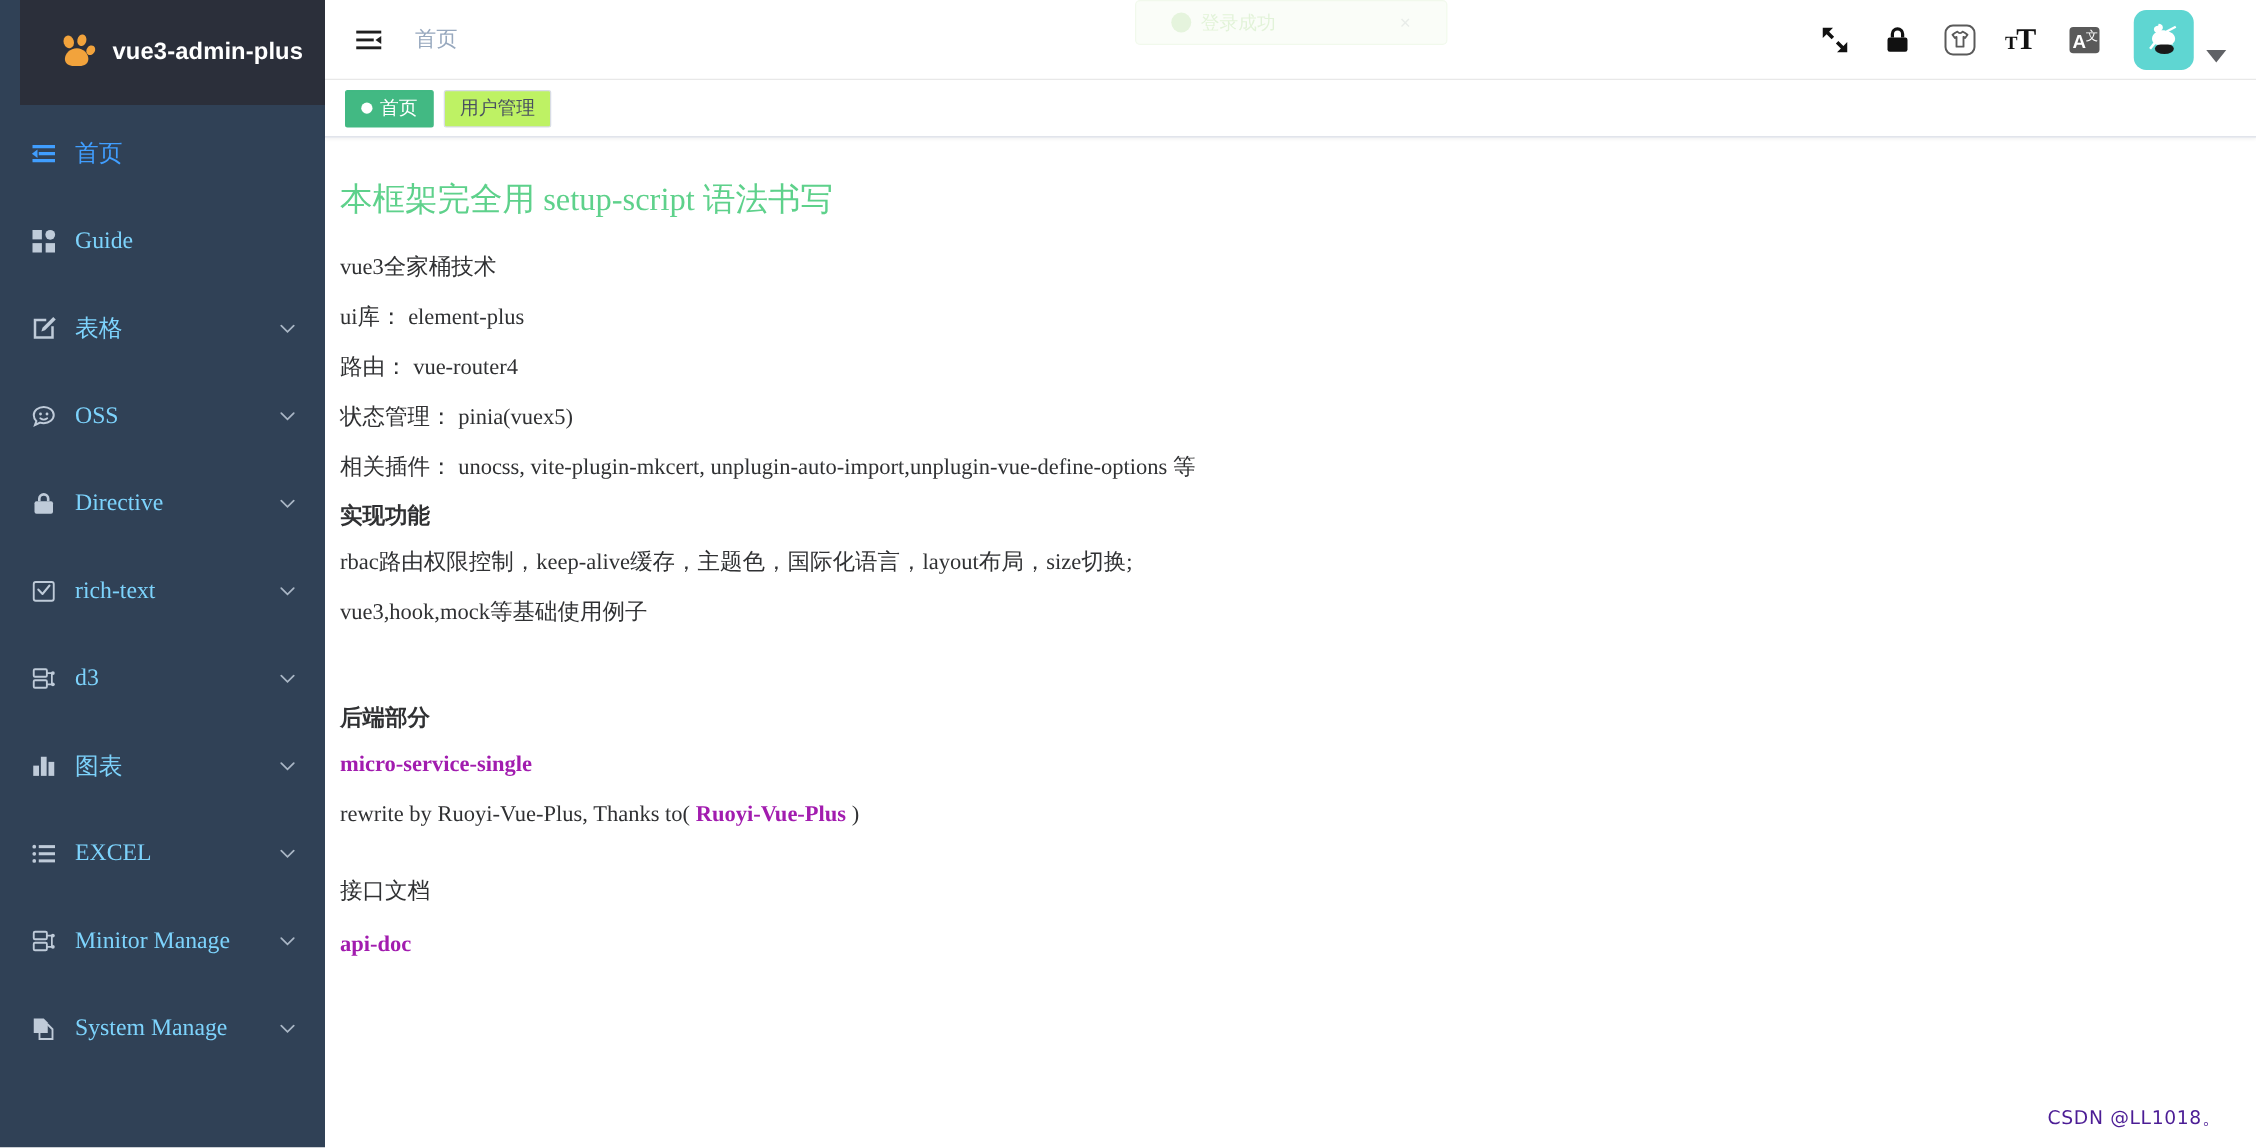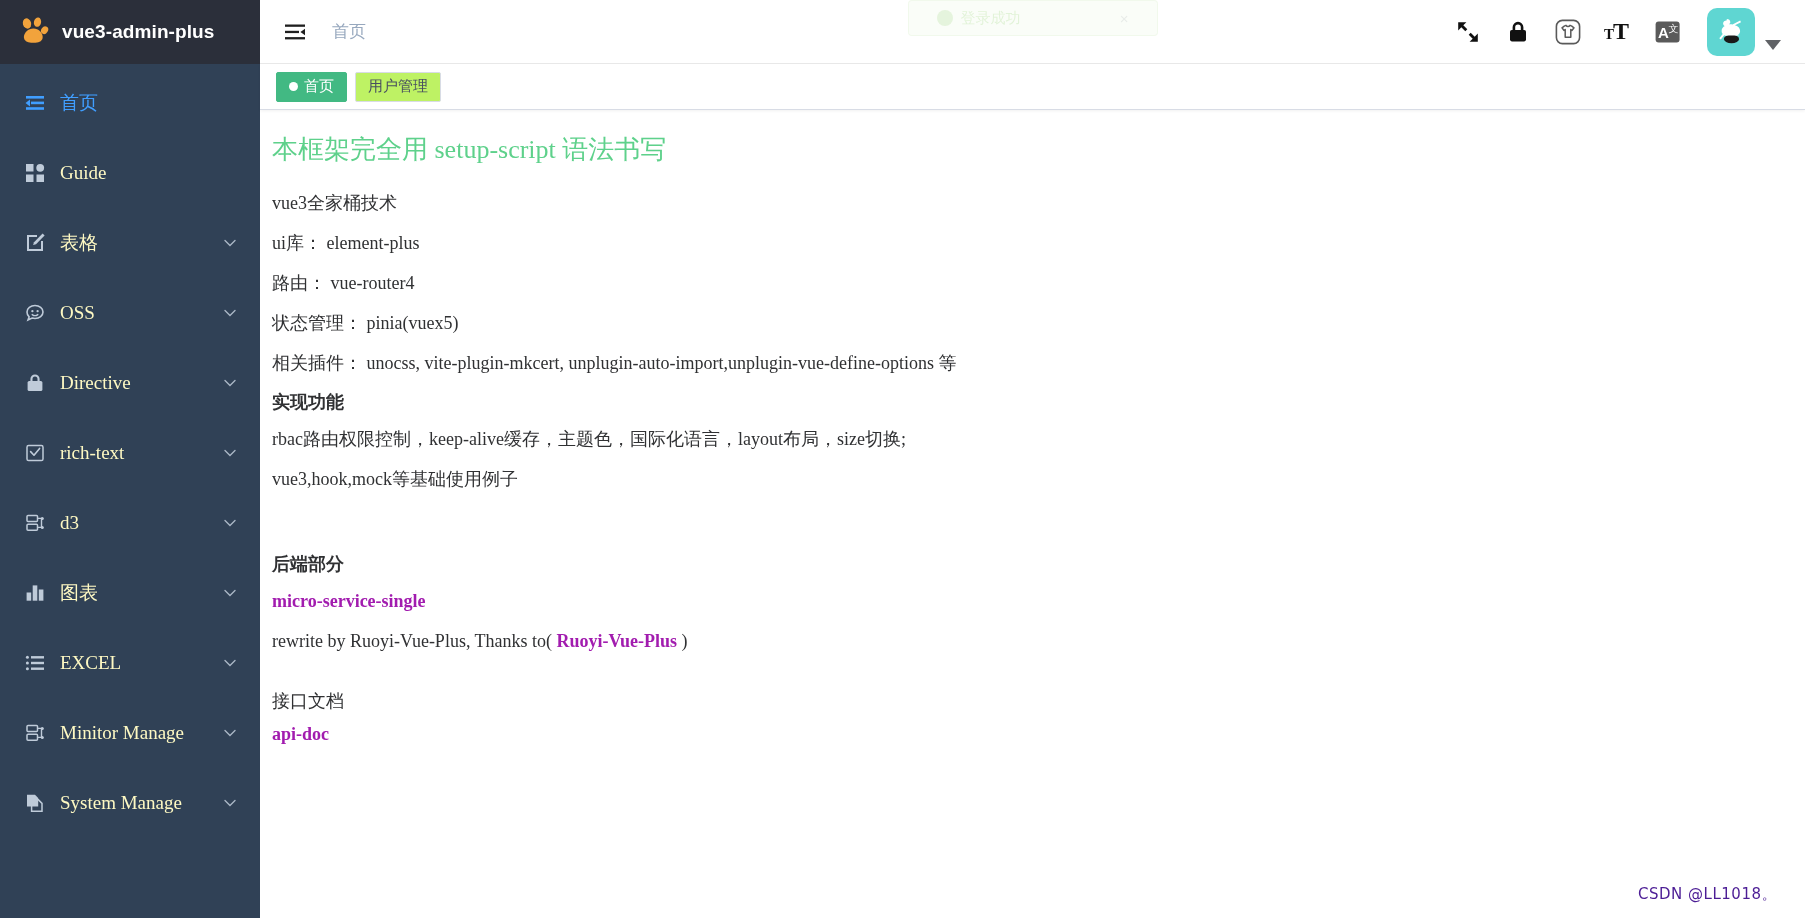--- a/index.html
+++ b/index.html
@@ -13,41 +13,42 @@
 
   
   .sidebar {
     width: 260px; height: 918px;
     background: #304156;
     flex: 0 0 260px;
     position: relative;
     overflow: hidden;
   }
   .logo-bar {
-    height: 64px;
+    height: 84px;
     background: #2b2f3a;
     display: flex; align-items: center;
-    padding-left: 16px;
+    padding-left: 28px;
     gap: 12px;
+    margin-left: 16px;
   }
   .logo-mark { width: 34px; height: 34px; flex: 0 0 34px; position: relative; }
   .logo-title {
     color: #ffffff;
     font-size: 19px;
     font-weight: bold;
     letter-spacing: .1px;
     white-space: nowrap;
   }
   .menu { padding-top: 4px; }
   .menu-item {
     height: 70px;
     display: flex; align-items: center;
     padding: 0 22px 0 24px;
     cursor: pointer;
-    color: #fef9c3;
+    color: #7dd3fc;
     font-family: "Liberation Serif", serif;
     font-size: 19px;
   }
   .menu-item.active { color: #409eff; }
   .menu-icon {
     width: 22px; height: 22px; flex: 0 0 22px;
     margin-right: 14px;
     display: flex; align-items: center; justify-content: center;
   }
   .menu-icon svg { display: block; }
@@ -126,35 +127,36 @@
     color: #303133;
     position: relative;
   }
   .content-inner { padding-left: 0px; max-width: 1100px; }
   h1.doc-title {
     color: #5ed18b;
     font-size: 26px;
     font-weight: normal;
     margin-bottom: 22px;
     line-height: 1.4;
+    margin-top: 10px;
   }
   p.doc-line {
     font-size: 18px;
     line-height: 1.55;
     margin-bottom: 12px;
   }
   p.doc-strong { font-weight: bold; font-size: 18px; margin-bottom: 12px; }
   .spacer-lg { height: 46px; }
   a.doc-link {
     color: #a21caf;
     font-weight: bold;
     text-decoration: none;
     font-size: 18px;
   }
-  p.tight { margin-bottom: 4px; font-family: Liberation Mono, monospace; }
+  p.tight { margin-bottom: 15px; }
 
   
   .toast {
     position: absolute;
     top: 0px; left: 50%; transform: translateX(-50%);
     width: 250px; height: 36px;
     background: rgba(240,249,235,0.35);
     border: 1px solid rgba(225,243,216,0.35);
     border-radius: 4px;
     display: flex; align-items: center;

